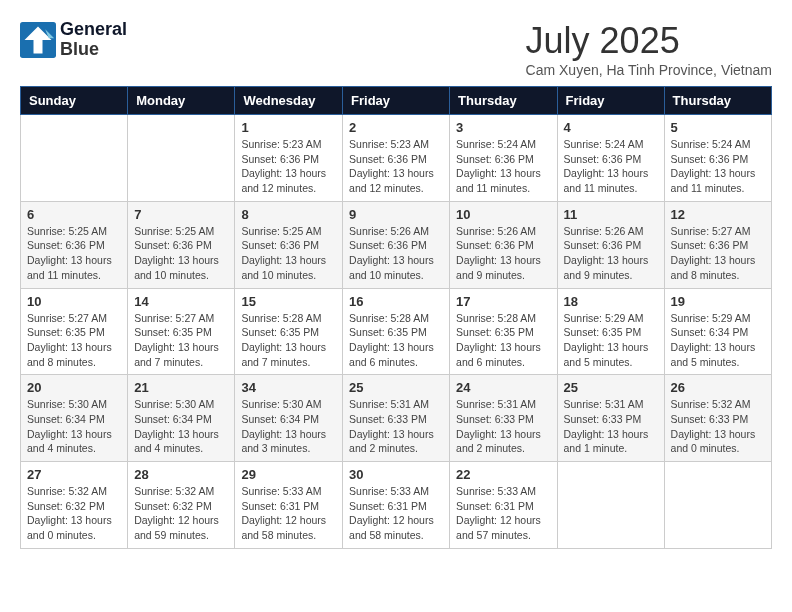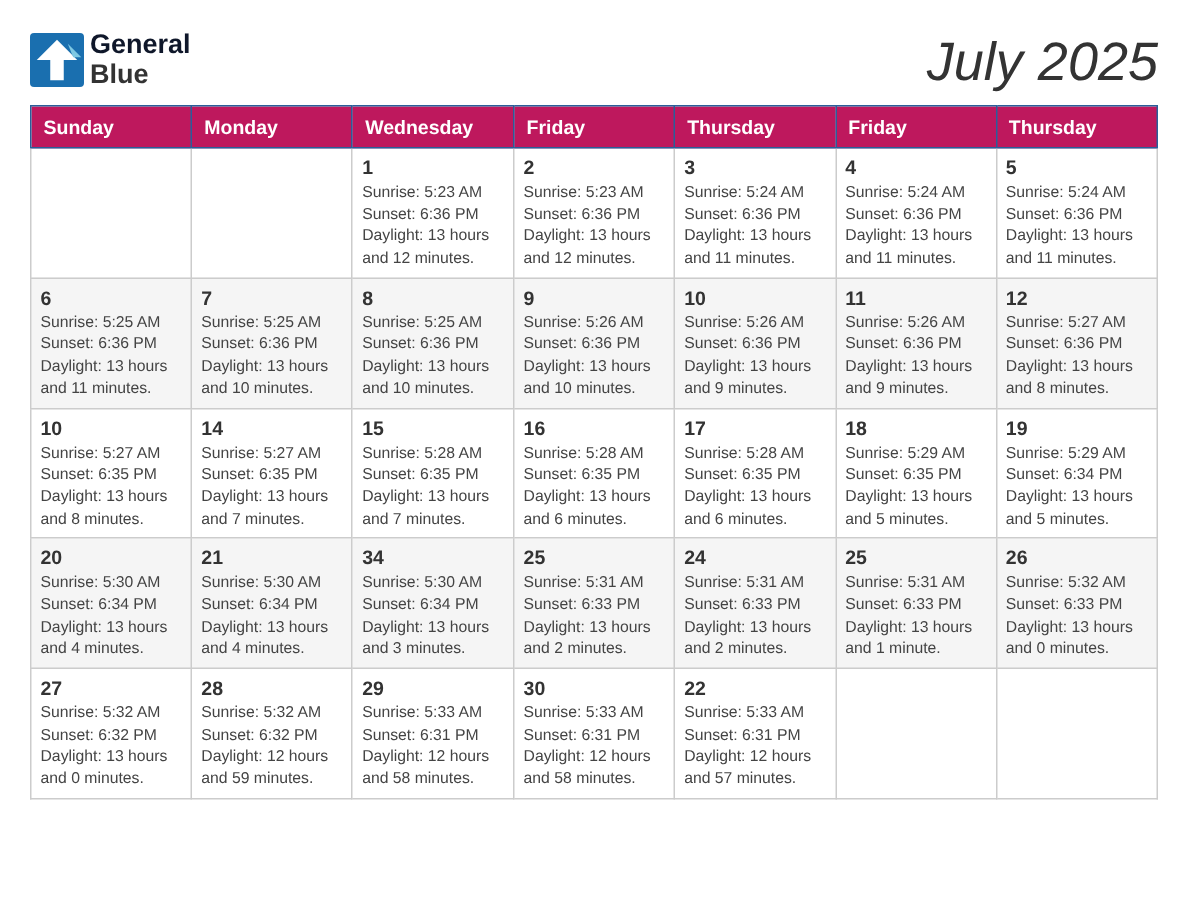--- a/index.html
+++ b/index.html
@@ -26,38 +26,37 @@
       font-weight: bold;
       color: #333;
       line-height: 1.1;
     }
     .logo-text .blue { color: #0f172a; }
     .logo-icon {
       width: 36px;
       height: 36px;
     }
     .title-block {
-      font-style: italic;
     }
     .month-title {
       font-size: 36px;
       color: #333;
       font-weight: normal;
     }
     .subtitle {
       font-size: 14px;
       color: #555;
     }
     .calendar {
       width: 100%;
       border-collapse: collapse;
       border: 1px solid #ccc;
     }
     .calendar th {
-      background-color: #be185d;
+      background-color: #0f172a;
       color: #fff;
       text-align: left;
       padding: 6px 8px;
       font-size: 13px;
       font-weight: bold;
       border: 1px solid #2a5e9a;
     }
     .calendar td {
       vertical-align: top;
       padding: 5px 6px;
@@ -93,20 +92,21 @@
       <polygon points="20,5 35,20 25,20 25,35 15,35 15,20 5,20" fill="white"></polygon>
       <polygon points="28,8 38,18 32,18" fill="#7ec8e3"></polygon>
     </svg>
     <div class="logo-text">
       <div><span class="blue">General</span></div>
       <div>Blue</div>
     </div>
   </div>
   <div class="title-block">
     <div class="month-title">July 2025</div>
+    <div class="subtitle">Cam Xuyen, Ha Tinh Province, Vietnam</div>
   </div>
 </div>
 
 <table class="calendar">
   <thead>
     <tr id="header-row">
         <th>Sunday</th>
         <th>Monday</th>
         <th>Wednesday</th>
         <th>Friday</th>

